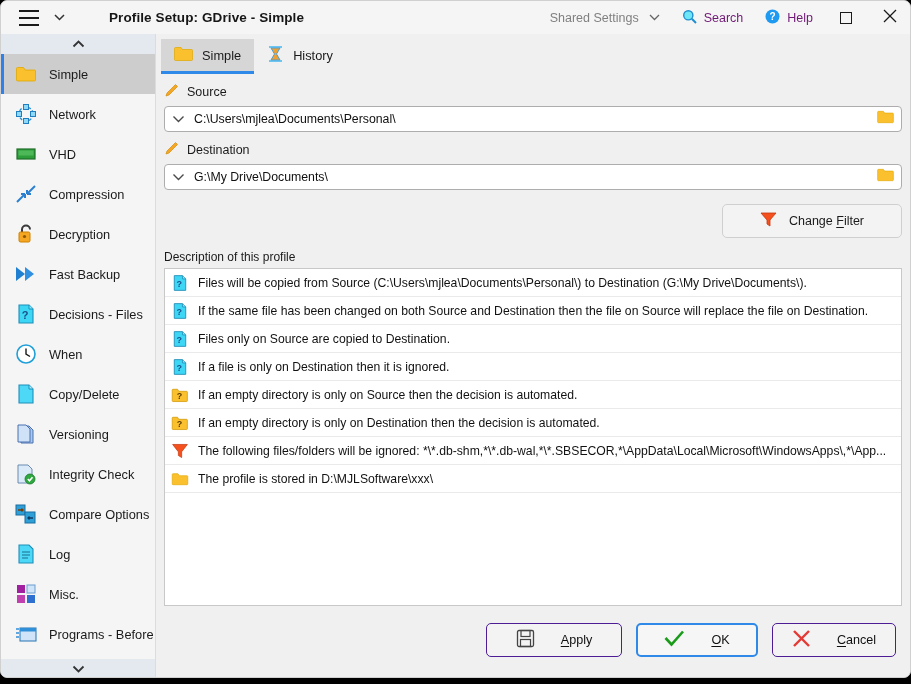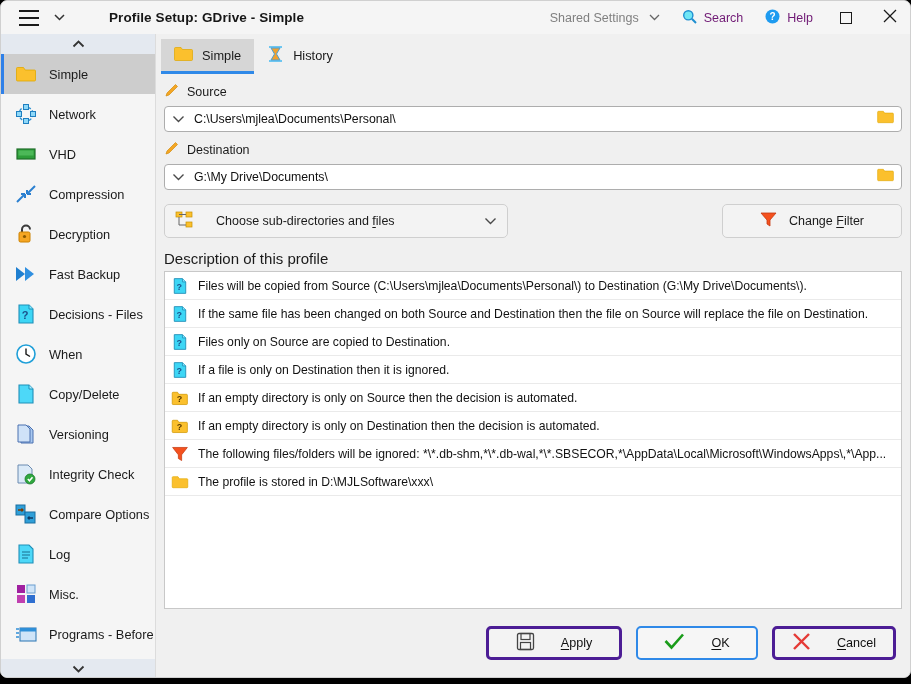--- a/index.html
+++ b/index.html
@@ -109,37 +109,37 @@
   .input-val { flex: 1; font-size: 12.3px; color: #101010; }
   .btn-row { display: flex; align-items: center; margin: 14px 8px 0 8px; }
   .btn {
     background: #f3f3f3; border: 1px solid #cfcfcf; border-radius: 5px;
     height: 34px; display: flex; align-items: center; cursor: pointer;
     font-size: 12.5px; color: #1a1a1a;
   }
   .btn-choose { width: 344px; justify-content: flex-start; gap: 10px; padding: 0 10px; }
   .btn-choose .lbl { flex: 1; text-align: left; margin-left: 12px; }
   .btn-filter { width: 180px; margin-left: auto; justify-content: center; gap: 12px; }
-  .desc-label { font-size: 15px; color: #1a1a1a; margin: 12px 0 4px 8px; }
+  .desc-label { font-size: 12px; color: #1a1a1a; margin: 12px 0 4px 8px; }
   .desc-list {
     margin: 0 8px; height: 338px; background: #fff;
     border: 1px solid #c8c8c8; overflow: hidden;
   }
   .desc-row {
     display: flex; align-items: center; gap: 9px;
     height: 28px; padding: 0 6px;
     border-bottom: 1px solid #eaeaea;
     font-size: 12.2px; color: #121212;
     white-space: nowrap; overflow: hidden;
   }
   .desc-row .ic { width: 18px; height: 18px; flex: 0 0 18px; position: relative; }
   .footer { display: flex; align-items: center; justify-content: flex-end; gap: 14px; padding: 17px 14px 0 0; }
   .fbtn {
     height: 34px; border-radius: 5px; background: #f3f3f3;
-    border: 3px solid #4c1d95;
+    border: 1px solid #4c1d95;
     display: flex; align-items: center; justify-content: center; gap: 26px;
     font-size: 12.6px; color: #101010; cursor: pointer; padding: 0 18px;
   }
   .fbtn.apply { width: 136px; }
   .fbtn.ok { width: 122px; border: 2px solid #2f89e8; background: #f6f6f6; }
   .fbtn.cancel { width: 124px; }
   u { text-underline-offset: 2px; }
 </style>
 </head>
 <body>
@@ -393,36 +393,20 @@
       </span>
       <span class="input-val">G:\My Drive\Documents\</span>
       <span>
         <svg width="17" height="14" viewBox="0 0 19 16">
             <path d="M0.5 2.5 A1 1 0 0 1 1.5 1.5 H7 L8.5 3.5 H17.5 A1 1 0 0 1 18.5 4.5 V13.5 A1 1 0 0 1 17.5 14.5 H1.5 A1 1 0 0 1 0.5 13.5 Z" fill="#fbc02d" stroke="#e0a800" stroke-width="0.7"></path>
           </svg>
       </span>
     </div>
 
     <div class="btn-row">
-      <div class="btn btn-choose">
-        <span>
-          <svg width="19" height="18" viewBox="0 0 19 18">
-            <rect x="1" y="1" width="6" height="5" fill="#fbc02d" stroke="#c79100" stroke-width="0.7"></rect>
-            <rect x="11" y="1" width="6" height="5" fill="#fbc02d" stroke="#c79100" stroke-width="0.7"></rect>
-            <rect x="11" y="11" width="6" height="5" fill="#fbc02d" stroke="#c79100" stroke-width="0.7"></rect>
-            <path d="M4 6 V14 H11 M4 3.5 H11" stroke="#666" stroke-width="1" fill="none"></path>
-          </svg>
-        </span>
-        <span class="lbl"><span>Choose sub-directories and </span><u>f</u><span>iles</span></span>
-        <span>
-          <svg width="13" height="8" viewBox="0 0 13 8">
-              <path d="M1.5 1.5 L6.5 6.5 L11.5 1.5" stroke="#4a4a4a" stroke-width="1.4" fill="none"></path>
-            </svg>
-        </span>
-      </div>
       <div class="btn btn-filter">
         <span>
           <svg width="17" height="17" viewBox="0 0 17 17">
               <path d="M1 2 H16 L10 9 V15 L7 13 V9 Z" fill="#f4511e" stroke="#c5390f" stroke-width="0.8"></path>
             </svg>
         </span>
         <span><span>Change </span><u>F</u><span>ilter</span></span>
       </div>
     </div>
 

